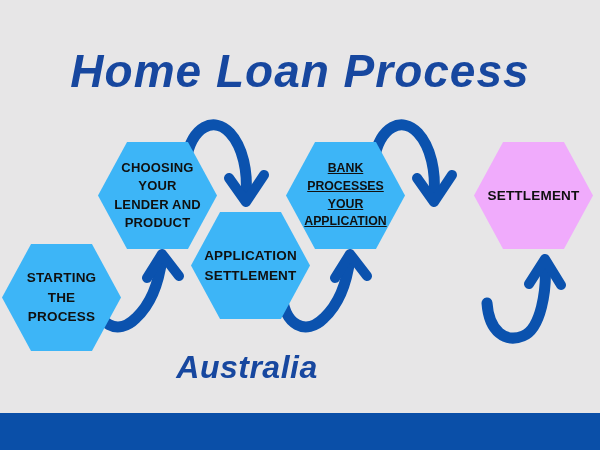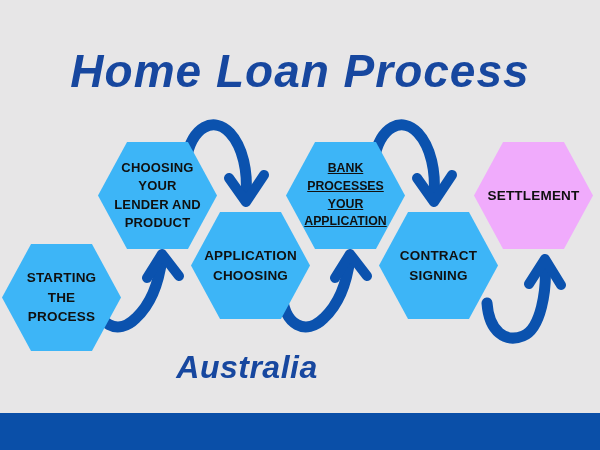--- a/index.html
+++ b/index.html
@@ -81,32 +81,28 @@
 
   <div class="hex hex-2" style="background-color: rgb(61, 181, 247);">
     <span class="hex-label" style="color: rgb(16, 16, 16);">CHOOSING
 YOUR
 LENDER AND
 PRODUCT</span>
   </div>
 
   <div class="hex hex-3" style="background-color: rgb(61, 181, 247);">
     <span class="hex-label" style="color: rgb(16, 16, 16);">APPLICATION
-CHOOSING</span>
+SETTLEMENT</span>
   </div>
 
   <div class="hex hex-4" style="background-color: rgb(61, 181, 247);">
     <span class="hex-label" style="color: rgb(16, 16, 16);">BANK PROCESSES
 YOUR APPLICATION</span>
   </div>
 
-  <div class="hex hex-5" style="background-color: rgb(61, 181, 247);">
-    <span class="hex-label" style="color: rgb(16, 16, 16);">CONTRACT
-SIGNING</span>
-  </div>
 
   <div class="hex hex-6" style="background-color: #f0abfc;">
     <span class="hex-label" style="color: rgb(16, 16, 16);">SETTLEMENT</span>
   </div>
 
   <div class="subtitle" style="color: rgb(23, 71, 159); text-align: center;">Australia</div>
 
   <div class="footer-bar" style="background-color: rgb(10, 79, 168);"></div>
 
 </div>

